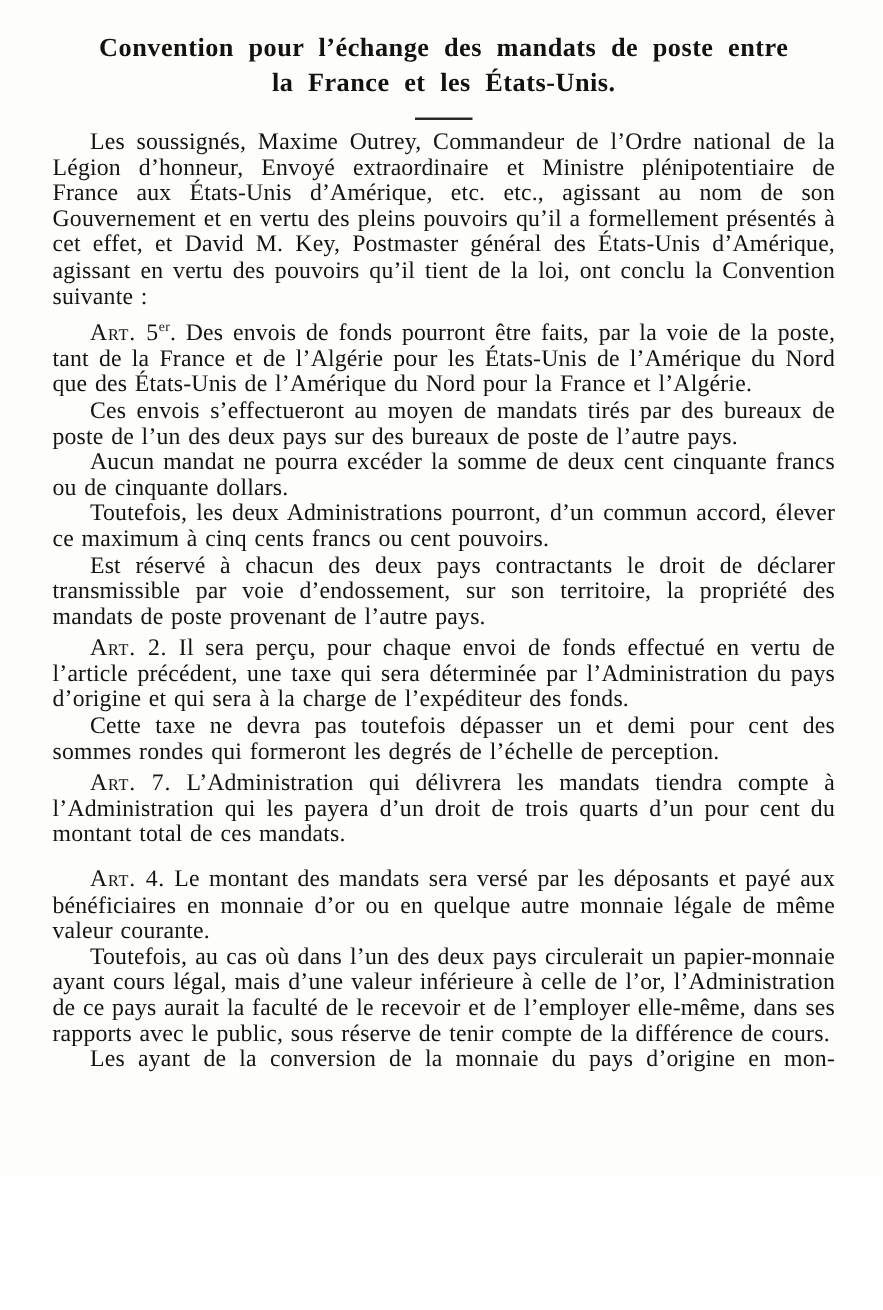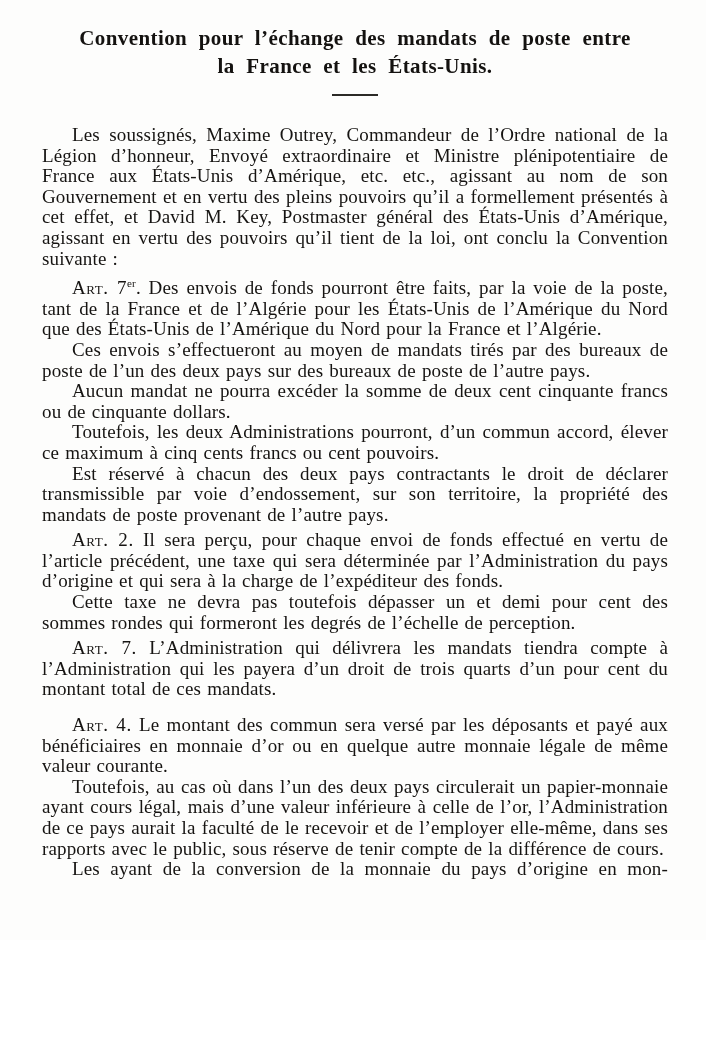--- a/index.html
+++ b/index.html
@@ -29,21 +29,21 @@
     color: #141210;
   }
   .title .t-line { display: block; }
   .rule {
     width: 46px;
     height: 2px;
     background: #2c2a27;
     margin: 14px auto 0 auto;
   }
   .doc-body {
-    margin-top: 29px;
+    margin-top: 8px;
   }
   .para {
     margin: 0;
     font-size: 19px;
     line-height: 20.6px;
     text-align: justify;
     text-indent: 30px;
     letter-spacing: 0.15px;
     word-spacing: 1.2px;
   }
@@ -72,37 +72,37 @@
     <span class="t-line">Convention pour l’échange des mandats de poste entre</span>
     <span class="t-line">la France et les États-Unis.</span>
   </h1>
 
   <div class="rule"></div>
 
   <div class="doc-body">
 
     <p class="para">Les soussignés, Maxime Outrey, Commandeur de l’Ordre national de la Légion d’honneur, Envoyé extraordinaire et Ministre plénipotentiaire de France aux États-Unis d’Amérique, etc. etc., agissant au nom de son Gouvernement et en vertu des pleins pouvoirs qu’il a formellement présentés à cet effet, et David M. Key, Postmaster général des États-Unis d’Amérique, agissant en vertu des pouvoirs qu’il tient de la loi, ont conclu la Convention suivante :</p>
 
-    <p class="para gap-sm"><span class="art">Art. 7</span><sup>er</sup><span>. Des envois de fonds pourront être faits, par la voie de la poste, tant de la France et de l’Algérie pour les États-Unis de l’Amérique du Nord que des États-Unis de l’Amérique du Nord pour la France et l’Algérie.</span></p>
+    <p class="para gap-sm"><span class="art">Art. 5</span><sup>er</sup><span>. Des envois de fonds pourront être faits, par la voie de la poste, tant de la France et de l’Algérie pour les États-Unis de l’Amérique du Nord que des États-Unis de l’Amérique du Nord pour la France et l’Algérie.</span></p>
 
     <p class="para">Ces envois s’effectueront au moyen de mandats tirés par des bureaux de poste de l’un des deux pays sur des bureaux de poste de l’autre pays.</p>
 
     <p class="para">Aucun mandat ne pourra excéder la somme de deux cent cinquante francs ou de cinquante dollars.</p>
 
     <p class="para">Toutefois, les deux Administrations pourront, d’un commun accord, élever ce maximum à cinq cents francs ou cent pouvoirs.</p>
 
     <p class="para">Est réservé à chacun des deux pays contractants le droit de déclarer transmissible par voie d’endossement, sur son territoire, la propriété des mandats de poste provenant de l’autre pays.</p>
 
     <p class="para gap-xs"><span class="art">Art. 2.</span><span> Il sera perçu, pour chaque envoi de fonds effectué en vertu de l’article précédent, une taxe qui sera déterminée par l’Administration du pays d’origine et qui sera à la charge de l’expéditeur des fonds.</span></p>
 
     <p class="para">Cette taxe ne devra pas toutefois dépasser un et demi pour cent des sommes rondes qui formeront les degrés de l’échelle de perception.</p>
 
     <p class="para gap-xs"><span class="art">Art. 7.</span><span> L’Administration qui délivrera les mandats tiendra compte à l’Administration qui les payera d’un droit de trois quarts d’un pour cent du montant total de ces mandats.</span></p>
 
-    <p class="para gap-lg"><span class="art">Art. 4.</span><span> Le montant des commun sera versé par les déposants et payé aux bénéficiaires en monnaie d’or ou en quelque autre monnaie légale de même valeur courante.</span></p>
+    <p class="para gap-lg"><span class="art">Art. 4.</span><span> Le montant des mandats sera versé par les déposants et payé aux bénéficiaires en monnaie d’or ou en quelque autre monnaie légale de même valeur courante.</span></p>
 
     <p class="para">Toutefois, au cas où dans l’un des deux pays circulerait un papier-monnaie ayant cours légal, mais d’une valeur inférieure à celle de l’or, l’Administration de ce pays aurait la faculté de le recevoir et de l’employer elle-même, dans ses rapports avec le public, sous réserve de tenir compte de la différence de cours.</p>
 
 
     <p class="para last-line">Les ayant de la conversion de la monnaie du pays d’origine en mon-</p>
 
   </div>
 </div>
 
 </body></html>

